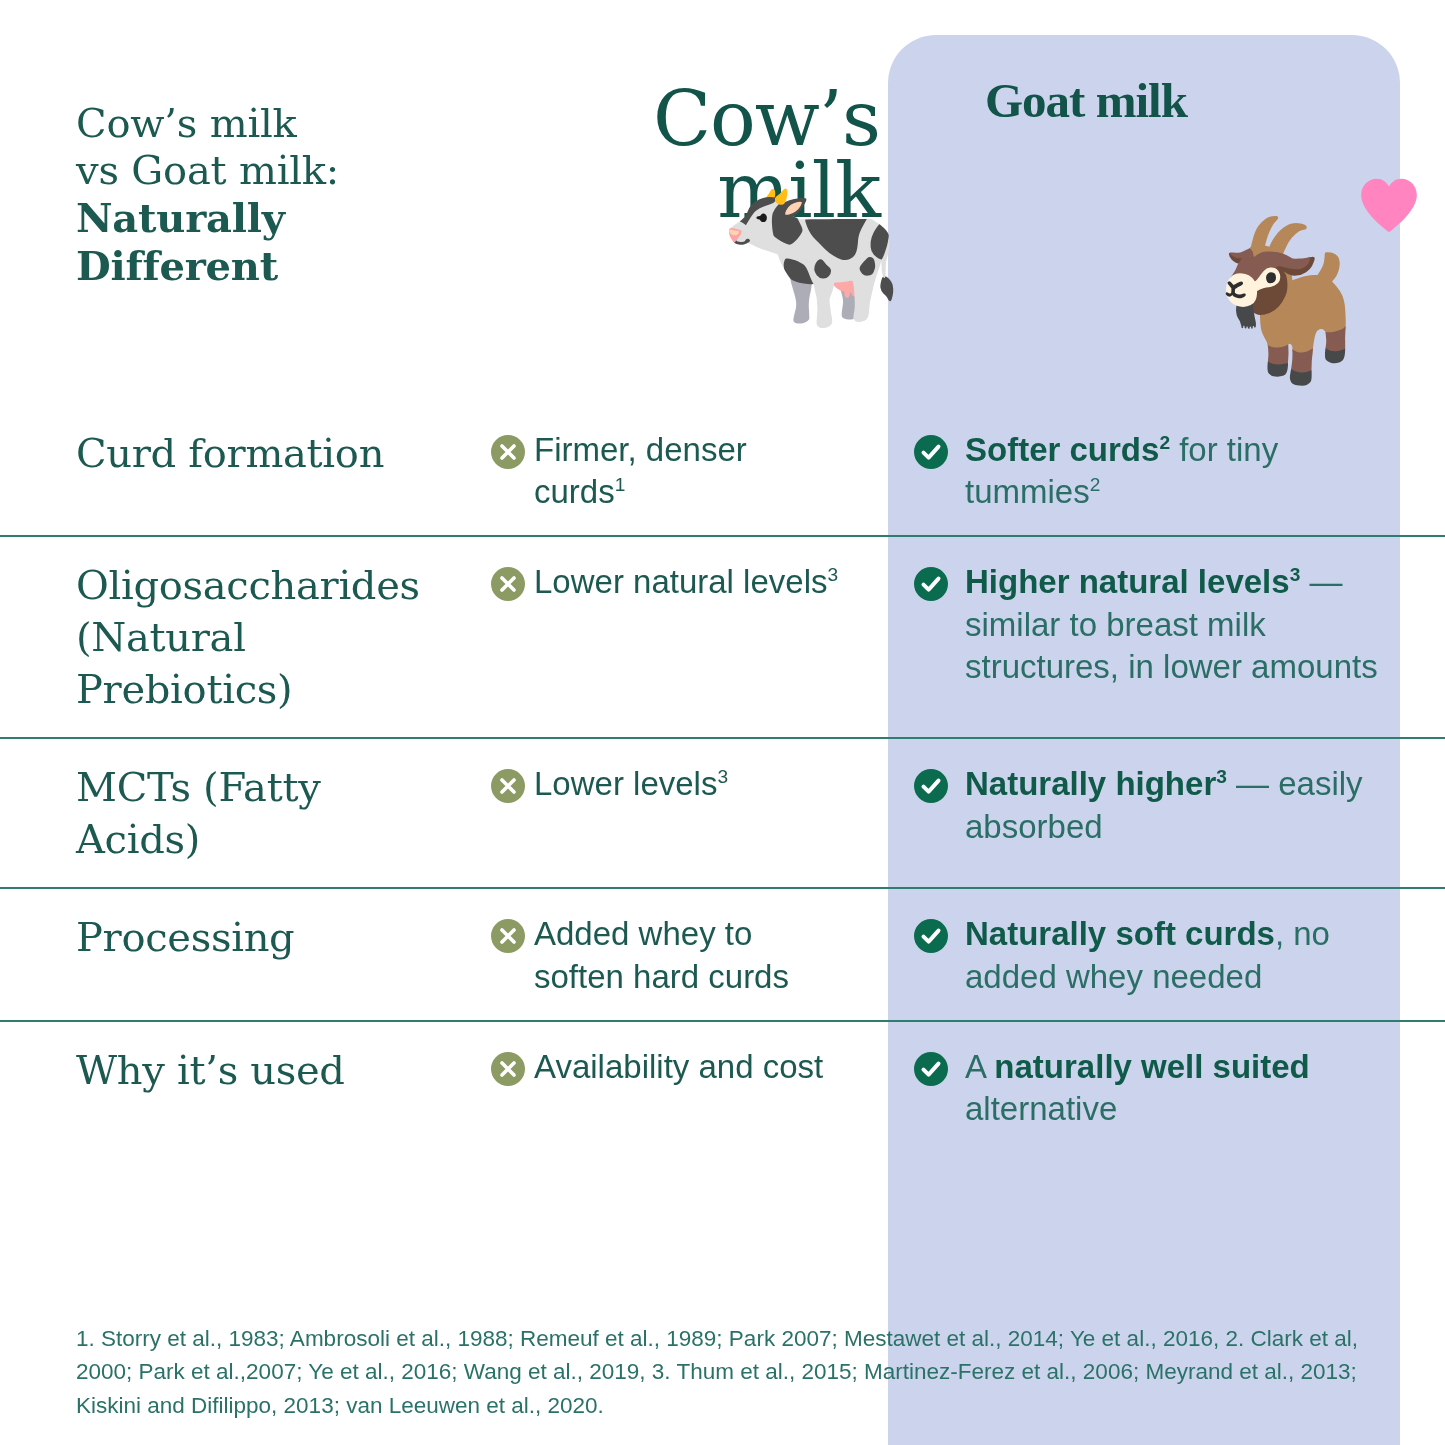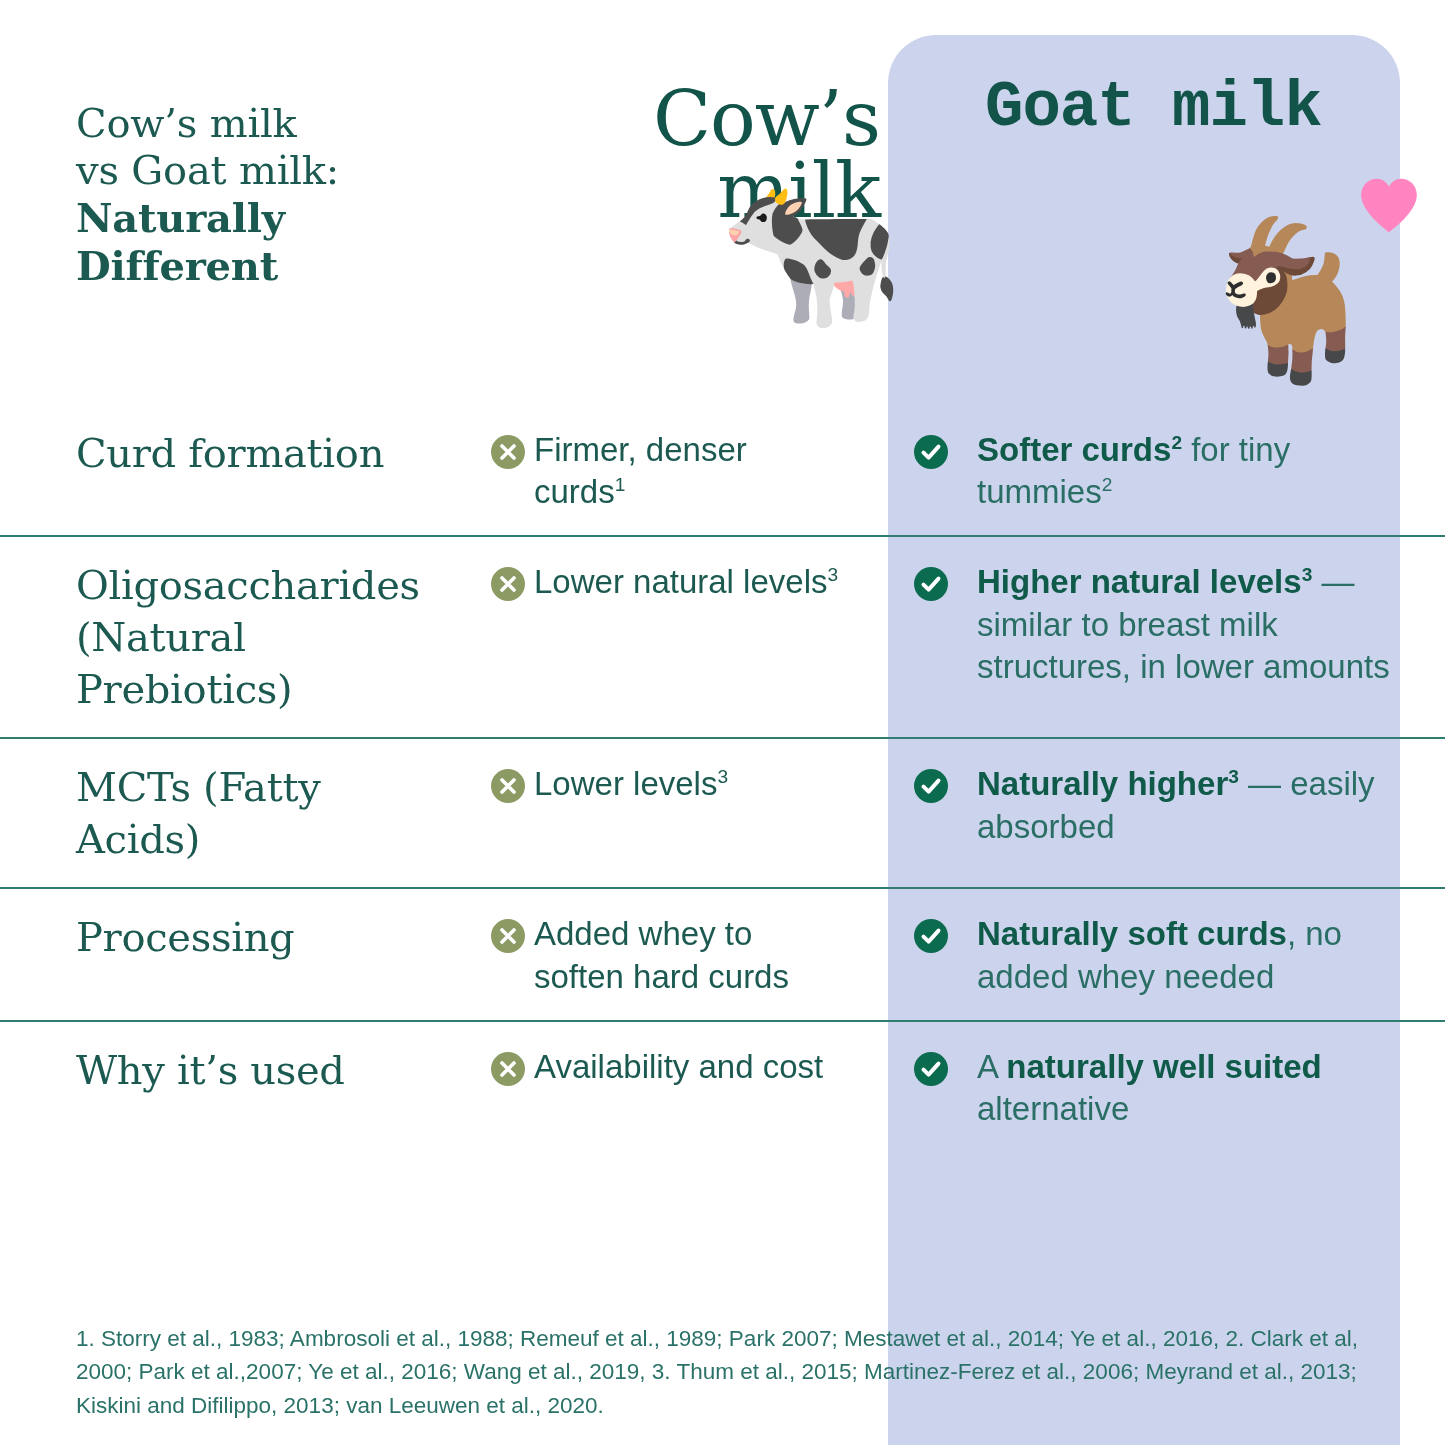--- a/index.html
+++ b/index.html
@@ -79,23 +79,23 @@
     line-height: 1;
     z-index: 3;
     user-select: none;
   }
 
   #goat-head {
     position: absolute;
     left: 985px;
     top: 70px;
     width: 380px;
-    font-family: Liberation Mono, monospace;
+    font-family: Liberation Serif, serif;
     font-weight: 700;
-    font-size: 64px;
+    font-size: 49px;
     line-height: 0.95;
     color: #13544a;
     letter-spacing: -1px;
   }
 
   #goat-emoji {
     position: absolute;
     left: 1192px;
     top: 215px;
     font-size: 155px;
@@ -150,21 +150,21 @@
     align-items: flex-start;
     gap: 8px;
   }
 
   .cell-goat {
     box-sizing: border-box;
     width: 557px;
     padding: 24px 32px 22px 25px;
     display: flex;
     align-items: flex-start;
-    gap: 28px;
+    gap: 16px;
   }
 
   .icon {
     flex: 0 0 auto;
     width: 36px;
     height: 36px;
     margin-top: 5px;
   }
   .icon svg { display: block; width: 36px; height: 36px; }
 

